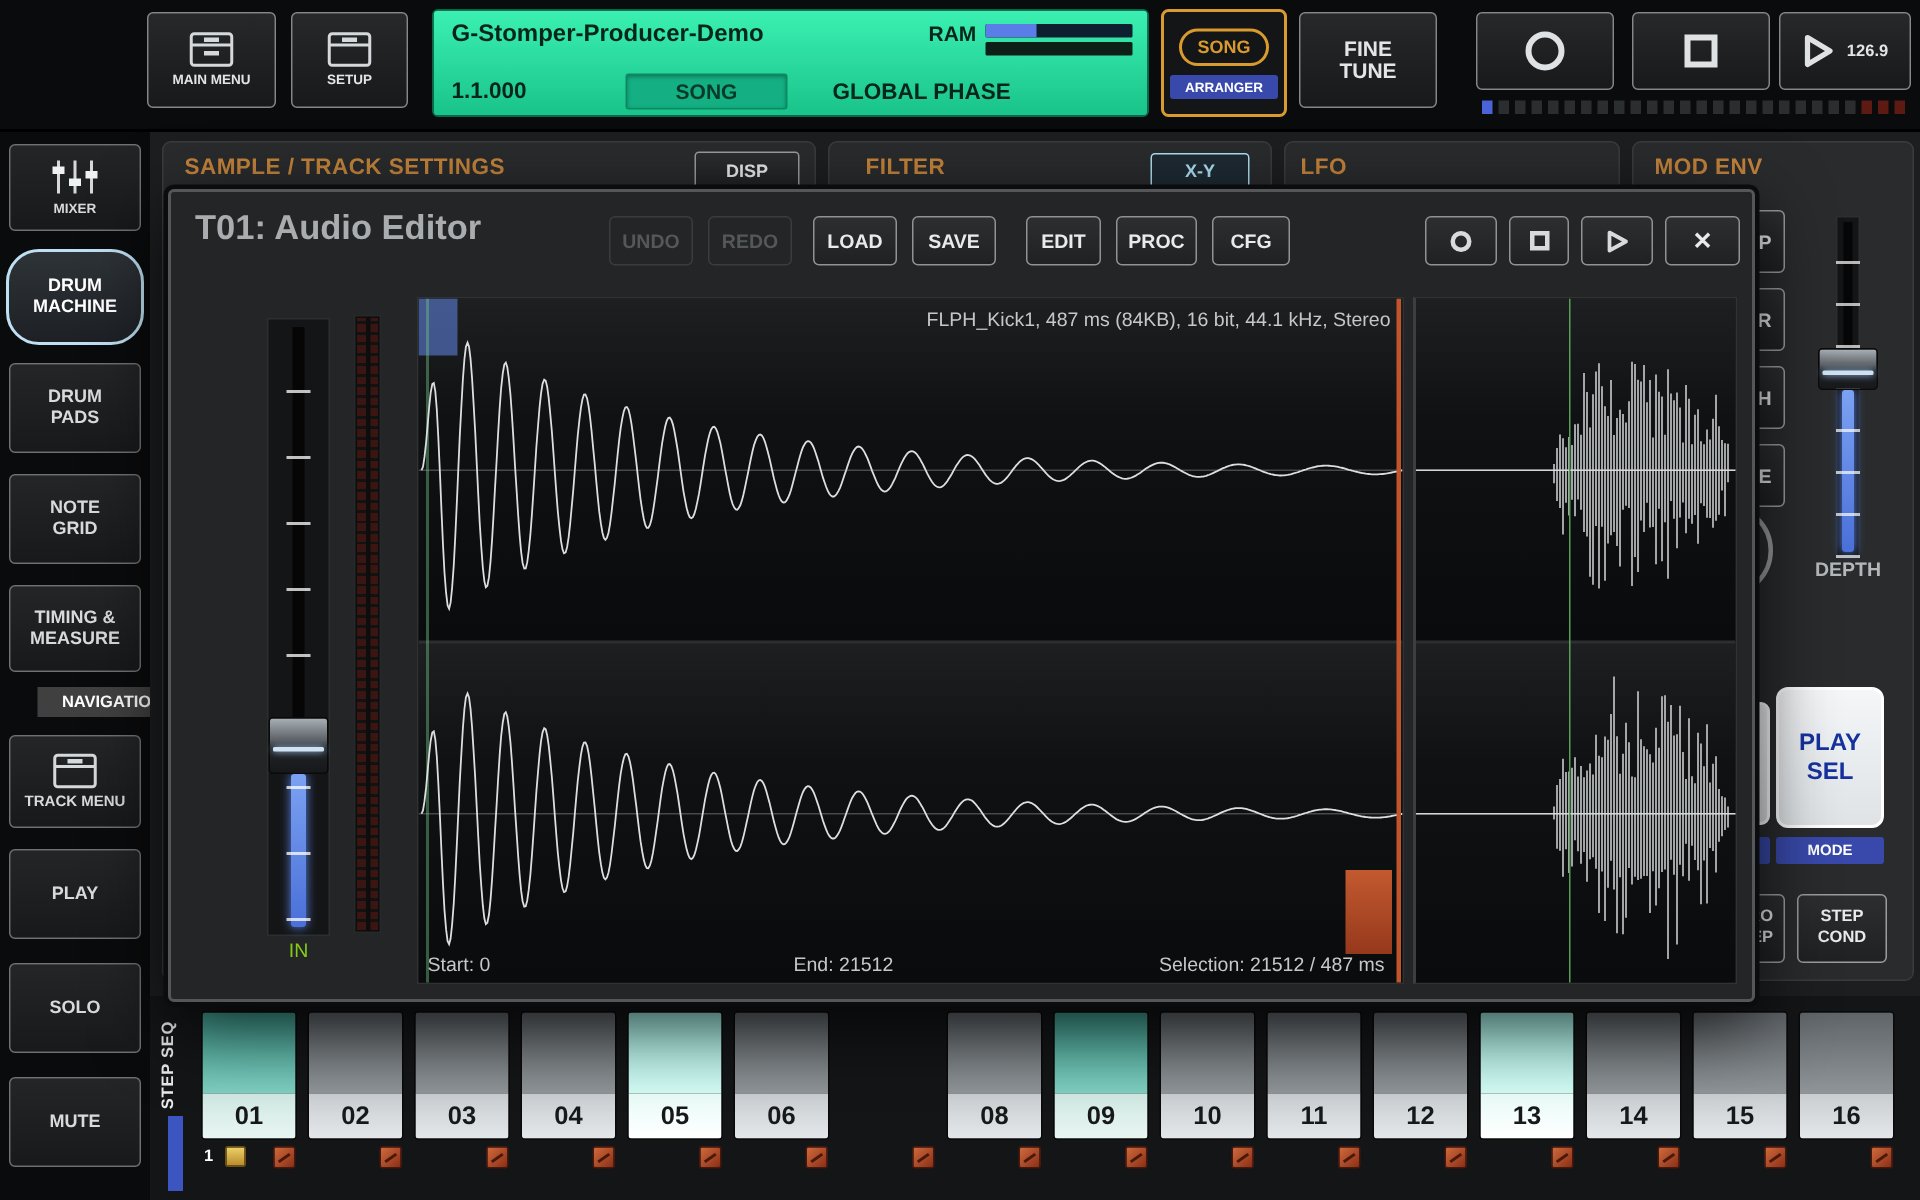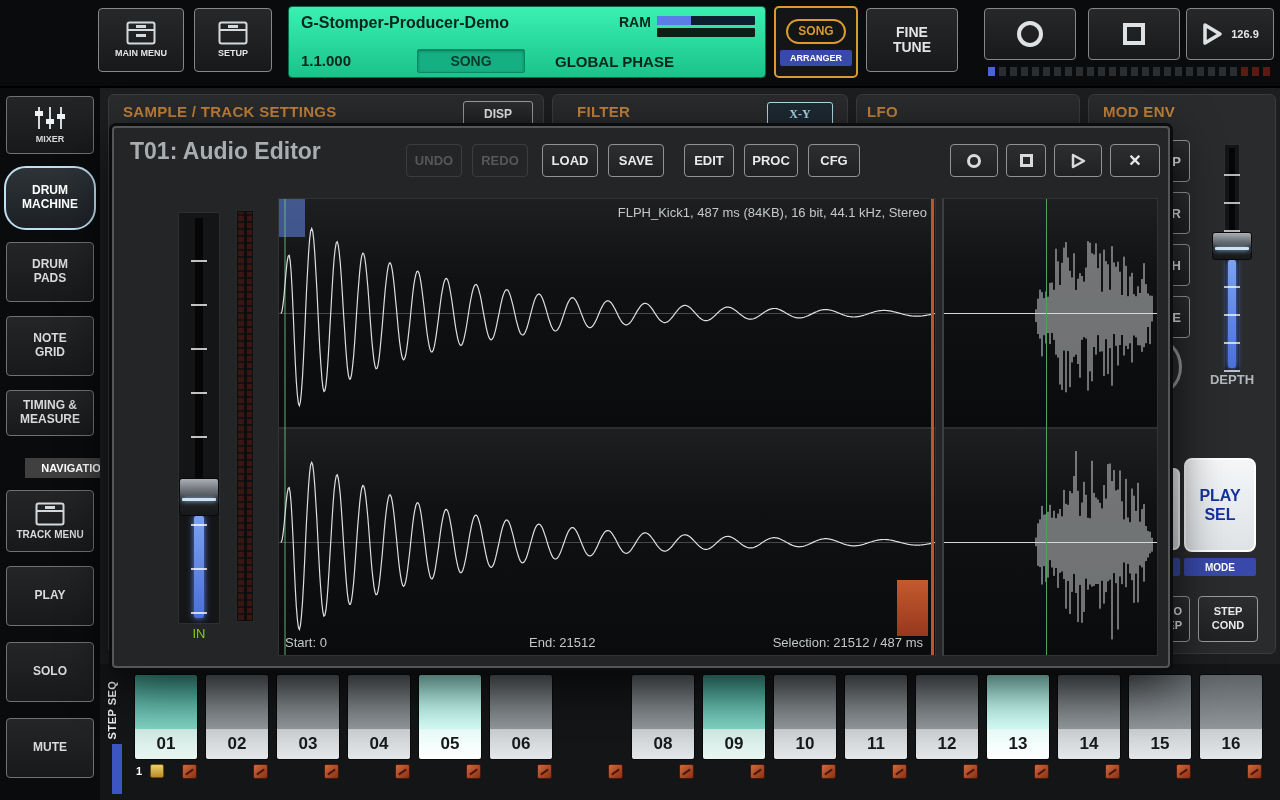--- a/index.html
+++ b/index.html
@@ -239,21 +239,21 @@
   </div>
   <div class="sb-item selected" style="top:78px;height:64px;border-radius:22px;">
     <span style="width:70px;">DRUM MACHINE</span>
   </div>
   <div class="sb-item" style="top:154px;height:60px;">
     <span style="width:50px;">DRUM PADS</span>
   </div>
   <div class="sb-item" style="top:228px;height:60px;text-align:center;">
     <span style="width:44px;">NOTE GRID</span>
   </div>
-  <div class="sb-item" style="top:302px;height:46px;">
+  <div class="sb-item" style="top:302px;height:58px;">
     <span style="width:70px;">TIMING &amp; MEASURE</span>
   </div>
   <div class="nav-banner" style="top:370px;">NAVIGATION</div>
   <div class="sb-item" style="top:402px;height:62px;font-size:10px;">
     <svg width="30" height="24" viewBox="0 0 30 24">
       <rect x="1.5" y="1.5" width="27" height="21" rx="2" fill="none" stroke="#d6d9db" stroke-width="2"></rect>
       <path d="M1.5 9 H28.5" stroke="#d6d9db" stroke-width="2"></path>
       <rect x="10" y="4" width="10" height="3" fill="#d6d9db"></rect>
     </svg>
     <span>TRACK MENU</span>
@@ -269,21 +269,21 @@
   </div>
 </div>
 
 <div class="main-bg">
   <div class="panel" style="left:8px;width:436px;">
     <div class="panel-title" style="left:14px;">SAMPLE / TRACK SETTINGS</div>
     <div class="small-btn" style="left:354px;top:6px;width:70px;height:26px;">DISP</div>
   </div>
   <div class="panel" style="left:452px;width:296px;">
     <div class="panel-title" style="left:24px;">FILTER</div>
-    <div class="small-btn xy-btn" style="left:214px;top:7px;width:66px;height:24px;font-family:Liberation Serif, serif;">X-Y</div>
+    <div class="small-btn xy-btn" style="left:214px;top:7px;width:66px;height:24px;">X-Y</div>
   </div>
   <div class="panel" style="left:756px;width:224px;">
     <div class="panel-title" style="left:10px;">LFO</div>
   </div>
   <div class="panel" style="left:988px;width:188px;">
     <div class="panel-title" style="left:14px;">MOD ENV</div>
   </div>
 
   <div class="side-btn" style="left:1008px;top:52px;">
       <span>LOOP</span>

